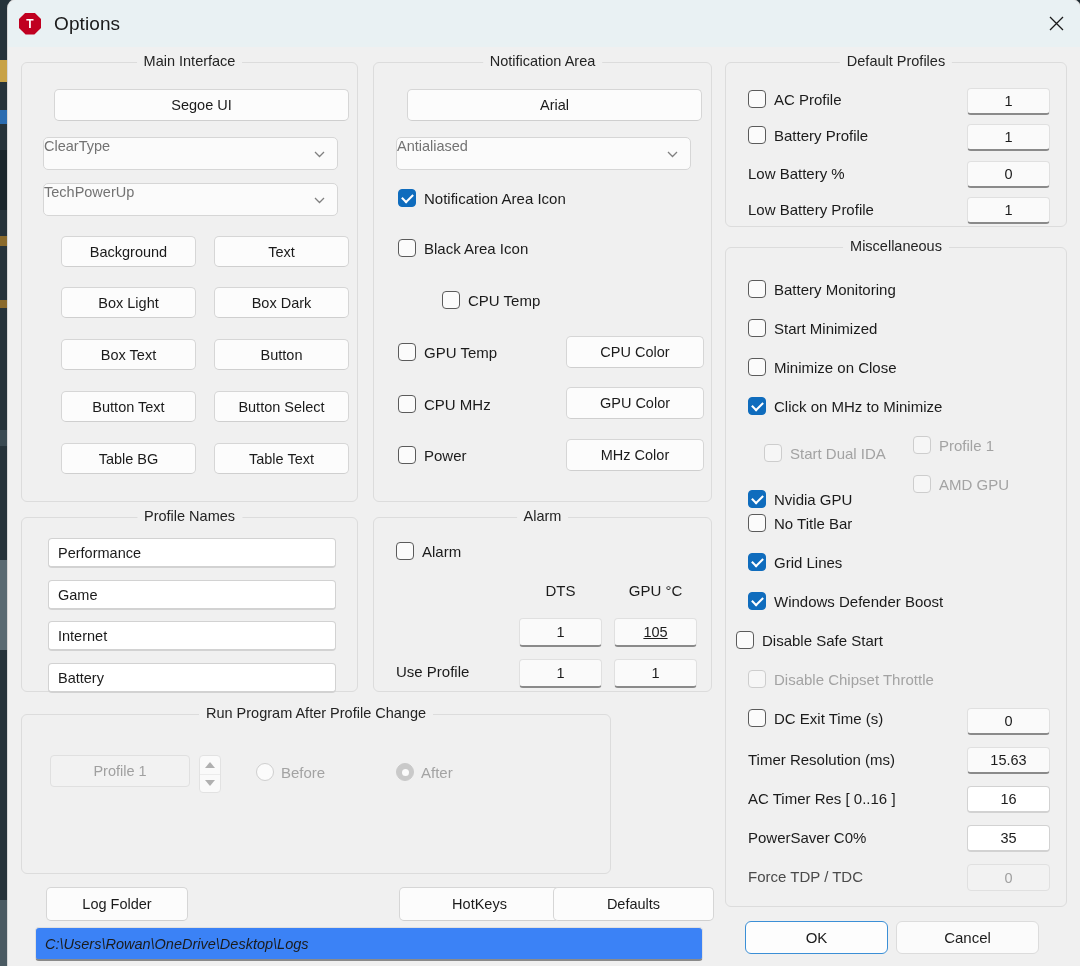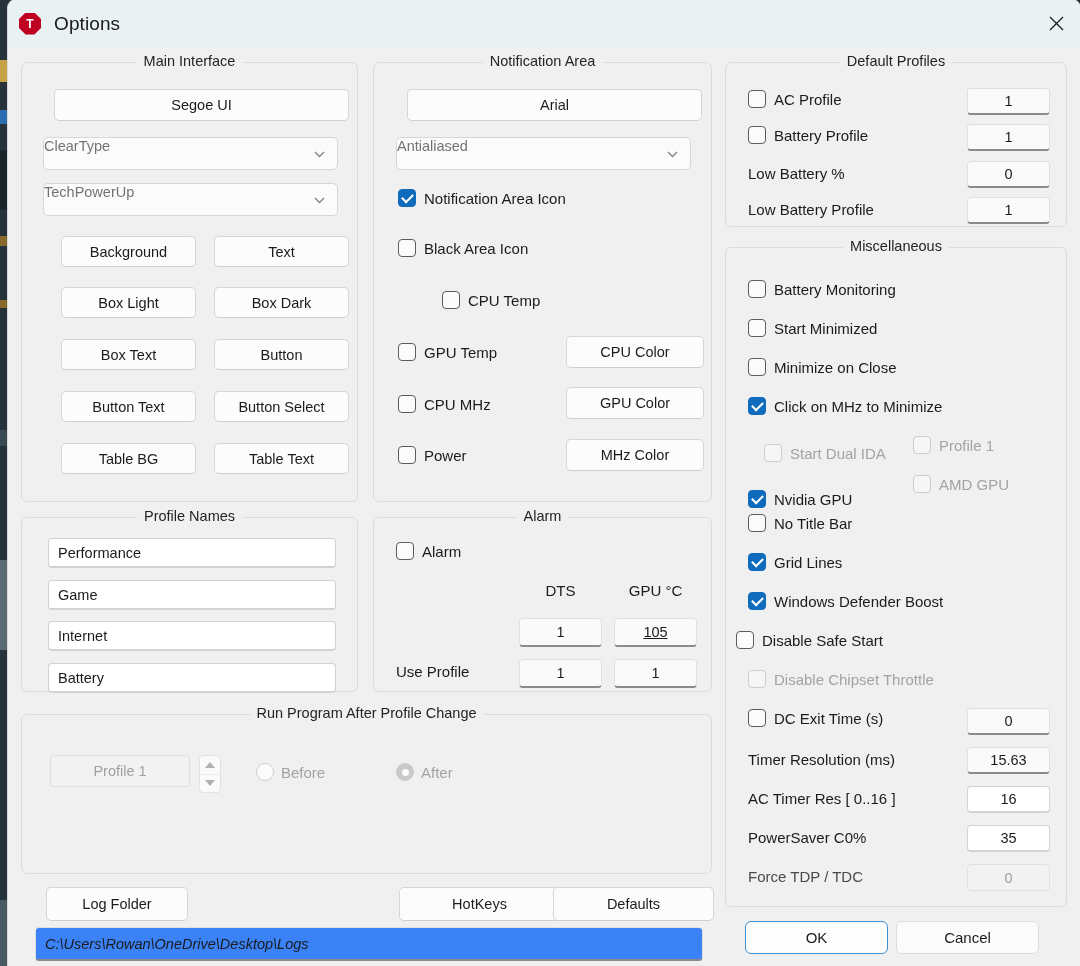--- a/index.html
+++ b/index.html
@@ -379,21 +379,21 @@
       <div class="lbl center" style="left:240px; top:62px; width:83px; height:20px;">GPU °C</div>
 
       <div class="field" style="left:145px; top:100px; width:83px; height:29px;">1</div>
       <div class="field" style="left:240px; top:100px; width:83px; height:29px;text-decoration:underline;">105</div>
 
       <div class="lbl" style="left:22px; top:142px; height:22px;">Use Profile</div>
       <div class="field" style="left:145px; top:141px; width:83px; height:29px;">1</div>
       <div class="field" style="left:240px; top:141px; width:83px; height:29px;">1</div>
     </div>
 
-    <div class="group" style="left:13px; top:667px; width:691px; height:160px;">
+    <div class="group" style="left:13px; top:667px; width:590px; height:160px;">
       <div class="legend">Run Program After Profile Change</div>
 
       <div class="field disabled" style="left:28px; top:40px; width:140px; height:32px;">Profile 1</div>
 
       <div class="spinner" style="left:177px; top:40px;">
         <div>
             <span class="tri up"></span>
           </div>
         <div class="sep"></div>
         <div>

